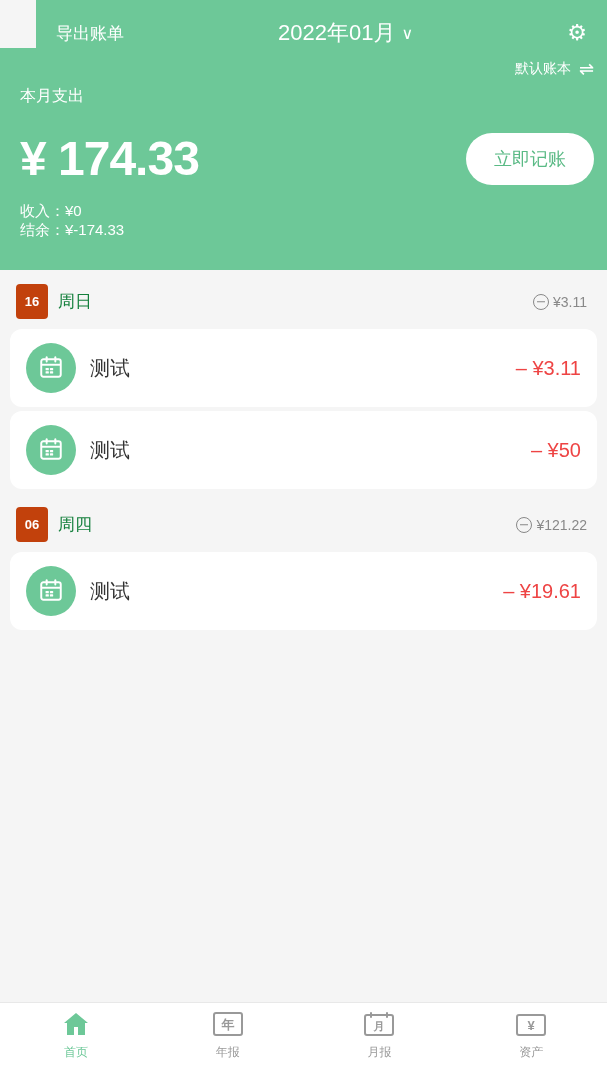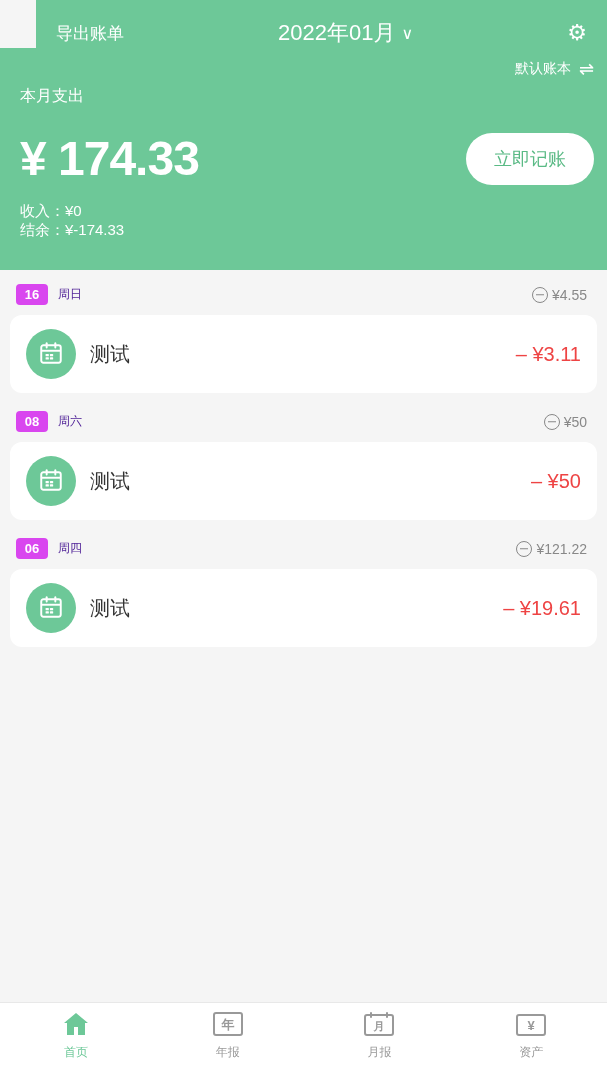--- a/index.html
+++ b/index.html
@@ -117,32 +117,32 @@
       align-items: center;
       justify-content: space-between;
       padding: 14px 20px 10px 16px;
     }
     .day-header-left {
       display: flex;
       align-items: center;
       gap: 10px;
     }
     .day-badge {
-      background: #d946ef;
+      background: #c2410c;
       color: #fff;
       font-size: 13px;
       font-weight: 600;
-      padding: 3px 7px;
+      padding: 10px 7px;
       border-radius: 4px;
       min-width: 32px;
       text-align: center;
     }
     .day-name {
-      font-size: 12px;
-      color: #4c1d95;
+      font-size: 17px;
+      color: #15803d;
       font-weight: 500;
     }
     .day-total {
       font-size: 14px;
       color: #888;
       display: flex;
       align-items: center;
       gap: 2px;
     }
 
@@ -280,21 +280,21 @@
 <div class="transaction-list">
 
   <div class="day-section">
     <div class="day-header">
       <div class="day-header-left">
         <span class="day-badge">16</span>
         <span class="day-name">周日</span>
       </div>
       <div class="day-total">
         <span class="circle-minus"></span>
-        <span>¥4.55</span>
+        <span>¥3.11</span>
       </div>
     </div>
     <div class="transaction-item">
       <div class="transaction-left">
         <div class="transaction-icon">
           <svg viewBox="0 0 24 24" xmlns="http://www.w3.org/2000/svg">
             <rect x="3" y="4" width="18" height="16" rx="2" fill="none" stroke="#fff" stroke-width="1.8"></rect>
             <line x1="3" y1="9" x2="21" y2="9" stroke="#fff" stroke-width="1.8"></line>
             <line x1="8" y1="2" x2="8" y2="6" stroke="#fff" stroke-width="1.8" stroke-linecap="round"></line>
             <line x1="16" y1="2" x2="16" y2="6" stroke="#fff" stroke-width="1.8" stroke-linecap="round"></line>
@@ -304,30 +304,20 @@
             <rect x="11" y="15" width="3" height="2" rx="0.5" fill="#fff"></rect>
           </svg>
         </div>
         <span class="transaction-name">测试</span>
       </div>
       <span class="transaction-amount">– ¥3.11</span>
     </div>
   </div>
 
   <div class="day-section">
-    <div class="day-header">
-      <div class="day-header-left">
-        <span class="day-badge">08</span>
-        <span class="day-name">周六</span>
-      </div>
-      <div class="day-total">
-        <span class="circle-minus"></span>
-        <span>¥50</span>
-      </div>
-    </div>
     <div class="transaction-item">
       <div class="transaction-left">
         <div class="transaction-icon">
           <svg viewBox="0 0 24 24" xmlns="http://www.w3.org/2000/svg">
             <rect x="3" y="4" width="18" height="16" rx="2" fill="none" stroke="#fff" stroke-width="1.8"></rect>
             <line x1="3" y1="9" x2="21" y2="9" stroke="#fff" stroke-width="1.8"></line>
             <line x1="8" y1="2" x2="8" y2="6" stroke="#fff" stroke-width="1.8" stroke-linecap="round"></line>
             <line x1="16" y1="2" x2="16" y2="6" stroke="#fff" stroke-width="1.8" stroke-linecap="round"></line>
             <rect x="7" y="12" width="3" height="2" rx="0.5" fill="#fff"></rect>
             <rect x="11" y="12" width="3" height="2" rx="0.5" fill="#fff"></rect>

